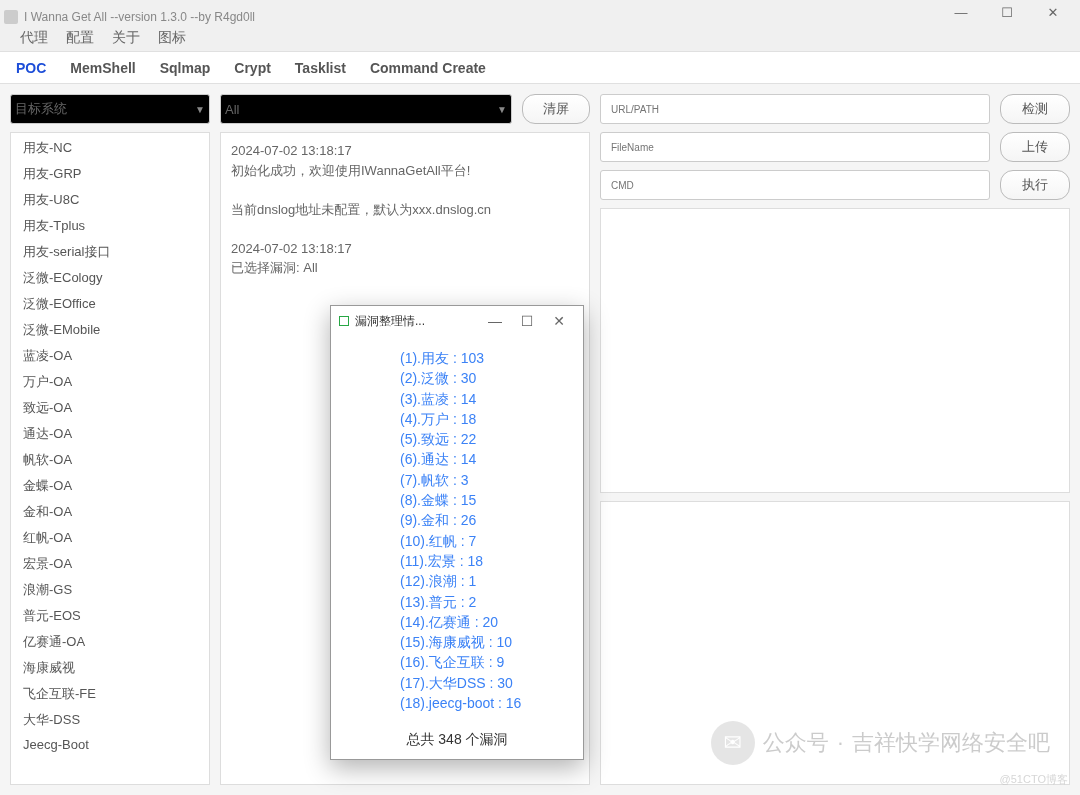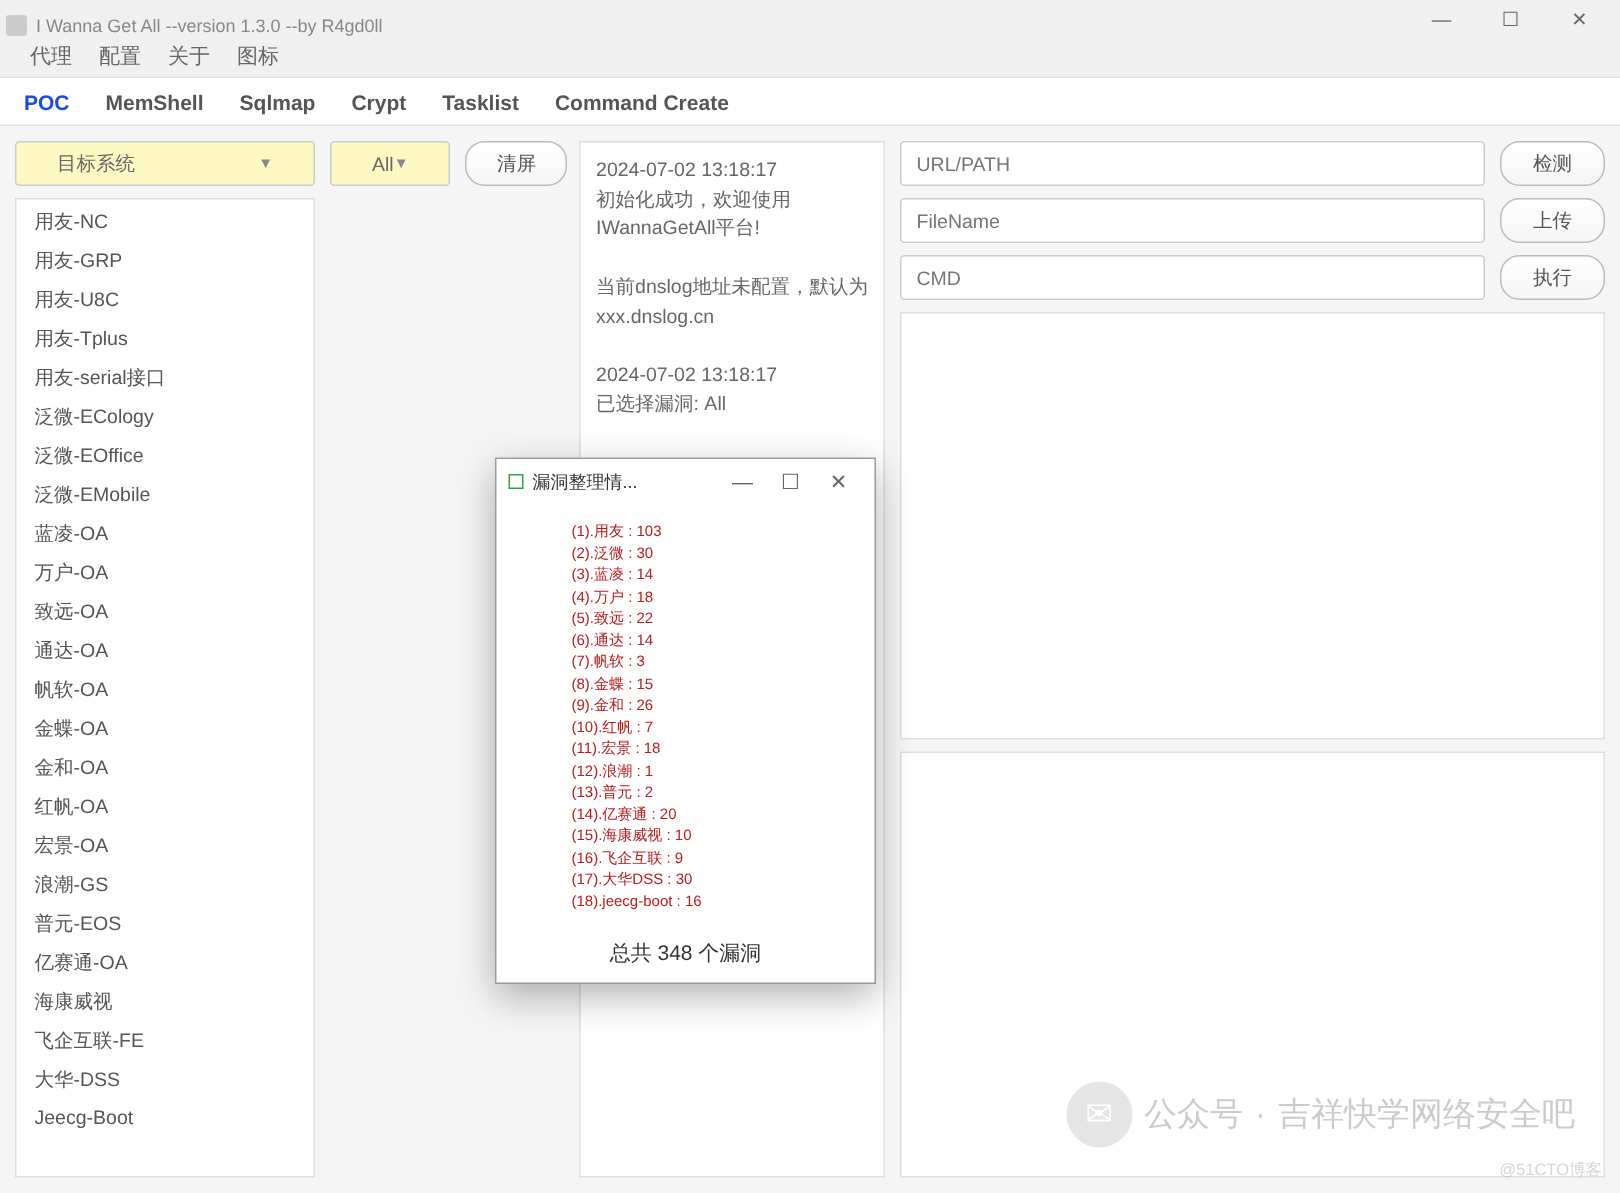--- a/index.html
+++ b/index.html
@@ -14,43 +14,43 @@
     .menubar { height: 28px; background: #f0f0f0; display: flex; align-items: center; padding: 0 20px; gap: 18px; color: #666; font-size: 14px; border-bottom: 1px solid #e0e0e0; }
     .menubar span { cursor: pointer; }
     
     .tabbar { height: 32px; background: #fff; border-bottom: 1px solid #e0e0e0; display: flex; align-items: center; padding: 0 14px; gap: 20px; font-size: 14px; font-weight: bold; color: #555; }
     .tabbar span { cursor: pointer; padding: 6px 2px; }
     .tabbar .active { color: #1d4ed8; }
     
     .main { display: flex; padding: 10px; gap: 10px; height: calc(100% - 84px); }
     
     .left-col { width: 200px; display: flex; flex-direction: column; gap: 8px; }
-    .dropdown { height: 30px; background: #fef9c3; border: 1px solid #ccc; border-radius: 3px; display: flex; align-items: center; padding: 0 27px; color: #666; font-size: 13px; justify-content: space-between; cursor: pointer; }
+    .dropdown { height: 30px; background: #000000; border: 1px solid #ccc; border-radius: 3px; display: flex; align-items: center; padding: 0 4px; color: #666; font-size: 13px; justify-content: space-between; cursor: pointer; }
     .chevron { font-size: 10px; color: #888; }
     .sidebar-list { flex: 1; background: #fff; border: 1px solid #ddd; overflow-y: auto; padding: 2px 0; }
     .sidebar-item { padding: 4px 12px; font-size: 13px; color: #555; cursor: pointer; }
     
-    .mid-col { width: 370px; display: flex; flex-direction: row; gap: 8px; }
+    .mid-col { width: 370px; display: flex; flex-direction: column; gap: 8px; }
     .mid-top { display: flex; gap: 10px; }
     .mid-top .dropdown { flex: 1; }
     .btn { height: 30px; padding: 0 20px; background: linear-gradient(#fff,#f5f5f5); border: 1px solid #bbb; border-radius: 13px; color: #555; font-size: 13px; cursor: pointer; display: flex; align-items: center; justify-content: center; }
     .log-area { flex: 1; background: #fff; border: 1px solid #ddd; padding: 8px 10px; font-size: 13px; color: #666; line-height: 1.5; white-space: pre-wrap; }
     
     .right-col { flex: 1; display: flex; flex-direction: column; gap: 8px; }
     .input-row { display: flex; gap: 10px; }
-    .text-input { flex: 1; height: 30px; border: 1px solid #ccc; border-radius: 3px; padding: 0 10px; font-size: 13px; color: #999; }
+    .text-input { flex: 1; height: 30px; border: 1px solid #ccc; border-radius: 3px; padding: 0 10px; font-size: 10px; color: #999; }
     .right-btn { width: 70px; }
     .output-box { flex: 1; background: #fff; border: 1px solid #ddd; }
     
     .modal { position: absolute; left: 330px; top: 305px; width: 254px; background: #fff; border: 1px solid #999; box-shadow: 0 8px 24px rgba(0,0,0,0.3); }
     .modal-title { height: 30px; display: flex; align-items: center; padding: 0 8px; font-size: 12px; color: #333; }
     .modal-title-icon { width: 10px; height: 10px; border: 1px solid #28a745; margin-right: 6px; }
     .modal-title-text { flex: 1; }
     .modal-title .win-btn { width: 32px; height: 26px; font-size: 14px; }
-    .modal-body { padding: 12px 28px 12px 50px; font-size: 10px; color: #b91c1c; line-height: 1.45; }
+    .modal-body { padding: 12px 28px 12px 69px; font-size: 14px; color: #3b82f6; line-height: 1.45; }
     .modal-total { text-align: center; padding: 6px 0 10px; font-size: 14px; color: #333; }
     
     .watermark { position: absolute; right: 30px; bottom: 30px; color: #999; opacity: 0.5; font-size: 22px; display: flex; align-items: center; gap: 8px; }
     .wechat-icon { width: 44px; height: 44px; border-radius: 50%; background: #ccc; display: flex; align-items: center; justify-content: center; color:#fff; font-size: 22px;}
     .corner { position: absolute; right: 12px; bottom: 8px; color: #bbb; font-size: 11px; opacity:.6;}
   </style>
 </head>
 <body>
 
 <div class="titlebar">

